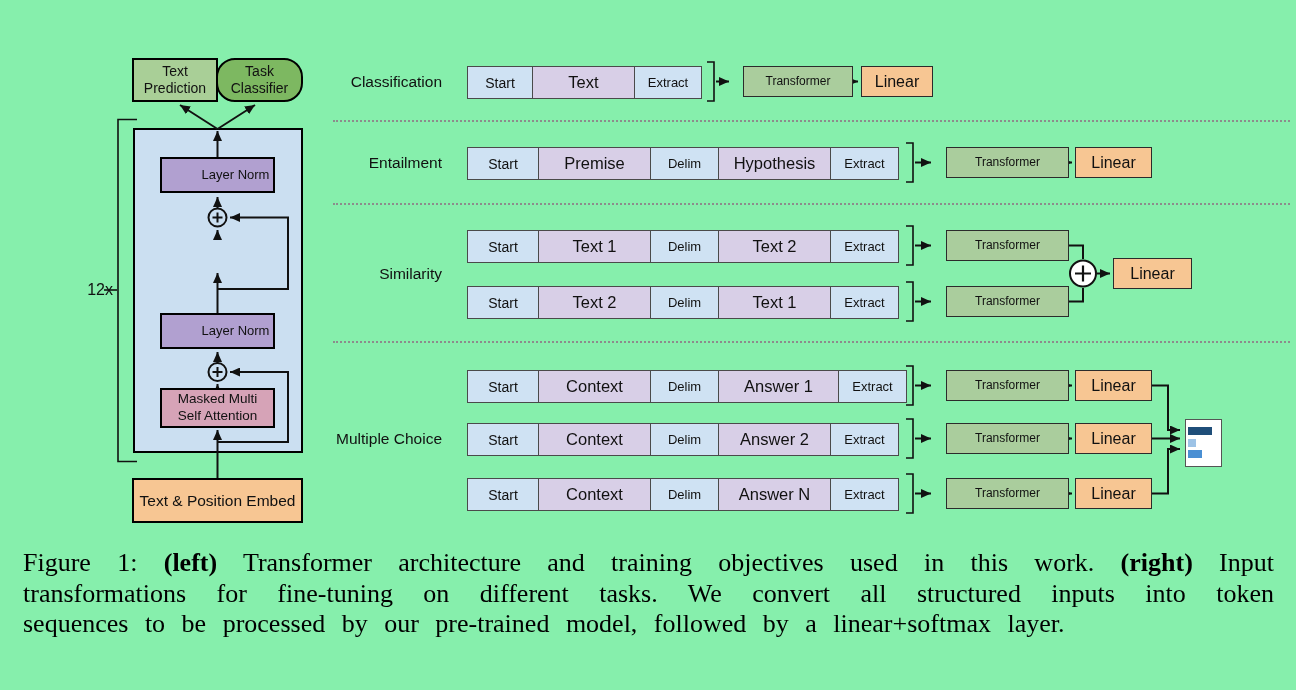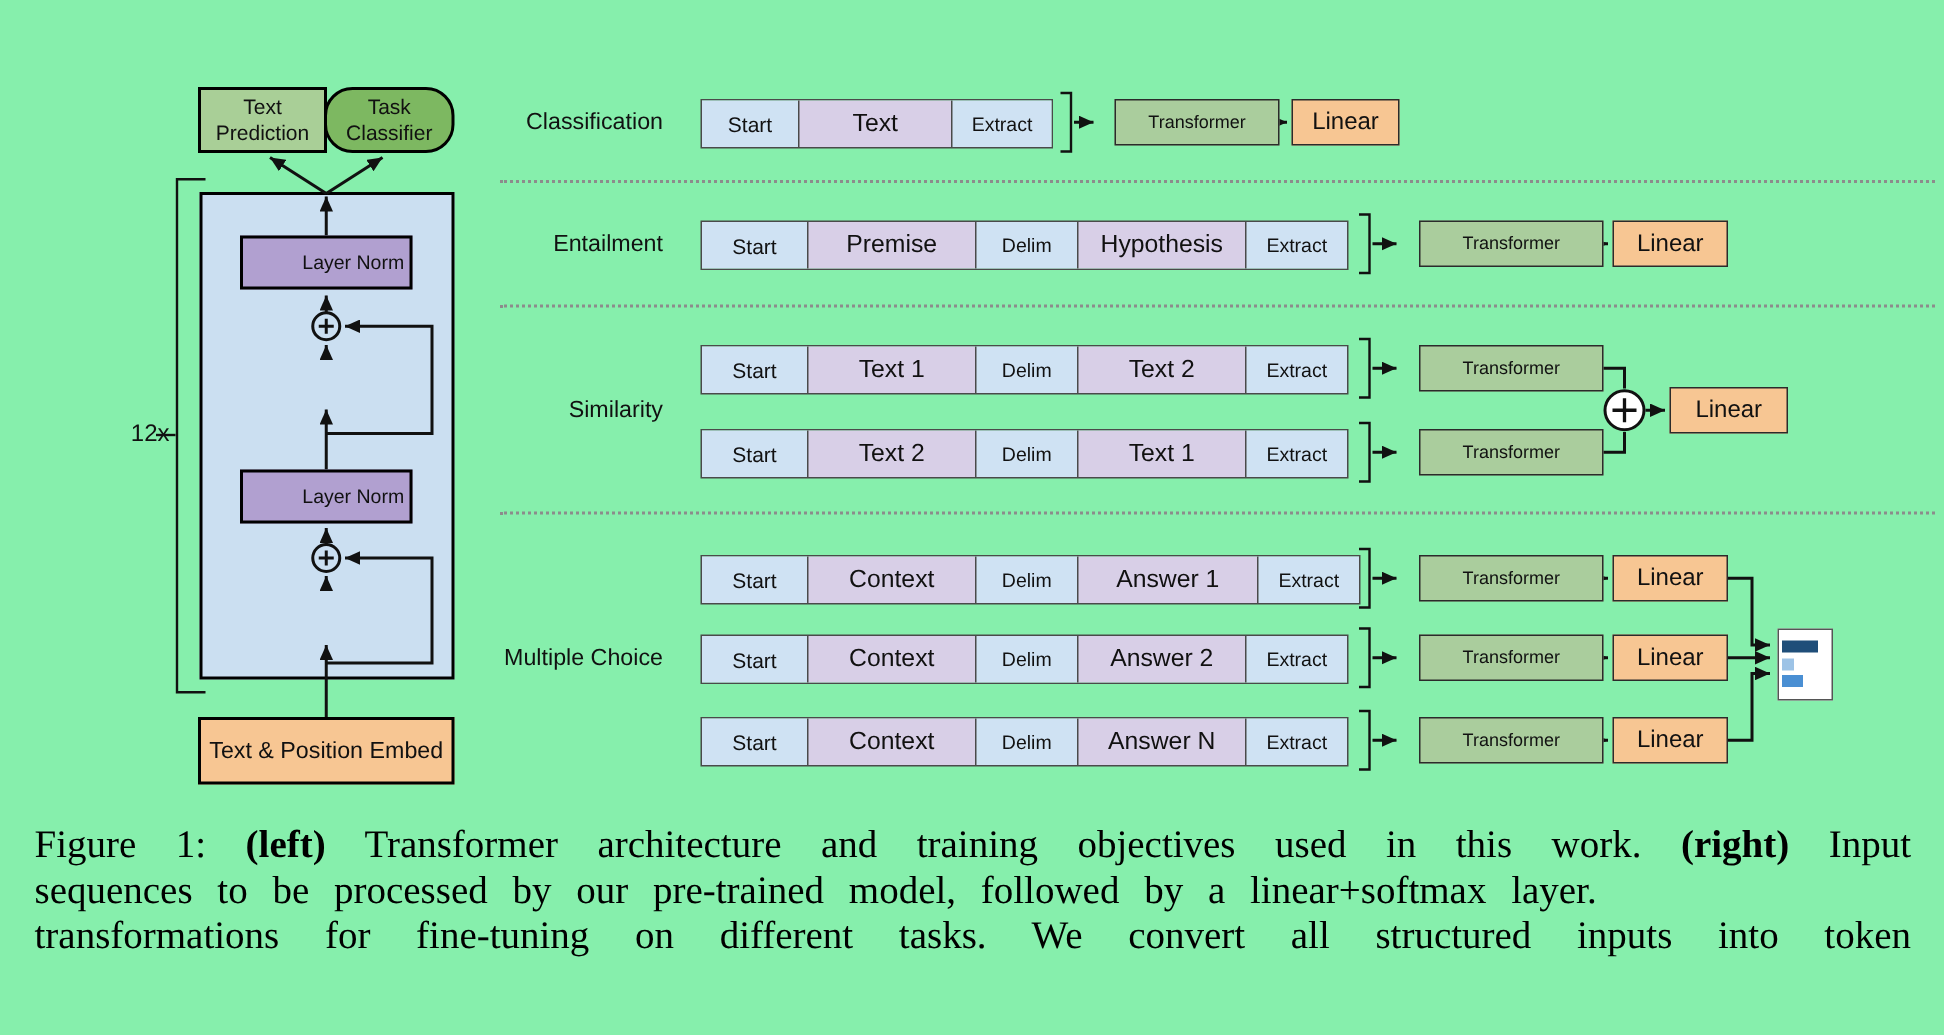--- a/index.html
+++ b/index.html
@@ -123,20 +123,22 @@
     </g>
   </svg>
 
   <div class="abs cell lbox pred pre" style="left:132px;top:58px;width:86px;height:44px">Text
 Prediction</div>
   <div class="abs cell lbox clsf pre" style="left:216px;top:58px;width:87px;height:44px">Task
 Classifier</div>
   <div class="abs cell repeat-label" style="left:69px;top:279px;width:44px;height:22px;justify-content:flex-end">12x</div>
   <div class="abs cell lbox norm" style="left:160px;top:157px;width:115px;height:36px">Layer Norm</div>
   <div class="abs cell lbox norm" style="left:160px;top:313px;width:115px;height:36px">Layer Norm</div>
+  <div class="abs cell lbox attn pre" style="left:160px;top:388px;width:115px;height:40px">Masked Multi
+Self Attention</div>
   <div class="abs cell lbox embed" style="left:132px;top:478px;width:171px;height:45px">Text &amp; Position Embed</div>
 
   <div class="abs rowlabel" style="left:292px;top:73px">Classification</div>
   <div class="abs rowlabel" style="left:292px;top:154px">Entailment</div>
   <div class="abs rowlabel" style="left:292px;top:265px">Similarity</div>
   <div class="abs rowlabel" style="left:292px;top:430px">Multiple Choice</div>
 
   <div class="tokrow" style="left:467px;top:66px">
     <div class="tk b f-st" style="width:64px">Start</div>
     <div class="tk p f-md" style="width:102px">Text</div>
@@ -204,17 +206,17 @@
   <div class="abs cell linear" style="left:1075px;top:478px;width:77px;height:31px">Linear</div>
 
   <div class="abs barbox" style="left:1185px;top:419px;width:37px;height:48px">
     <div class="bar" style="left:1.5px;top:7px;width:24px;height:8px;background:var(--c-bar_dark)"></div>
     <div class="bar" style="left:1.5px;top:18.5px;width:8px;height:8px;background:var(--c-bar_light)"></div>
     <div class="bar" style="left:1.5px;top:30px;width:14px;height:8px;background:var(--c-bar_mid)"></div>
   </div>
 
   <div class="abs caption" style="left:23px;top:548px;width:1251px">
     <div class="cap-line just"><span>Figure 1: </span><b>(left)</b><span> Transformer architecture and training objectives used in this work. </span><b>(right)</b><span> Input</span></div>
+    <div class="cap-line just">transformations for fine-tuning on different tasks. We convert all structured inputs into token</div>
     <div class="cap-line last">sequences to be processed by our pre-trained model, followed by a linear+softmax layer.</div>
-    <div class="cap-line just">transformations for fine-tuning on different tasks. We convert all structured inputs into token</div>
   </div>
 
 </div>
 
 </body></html>

